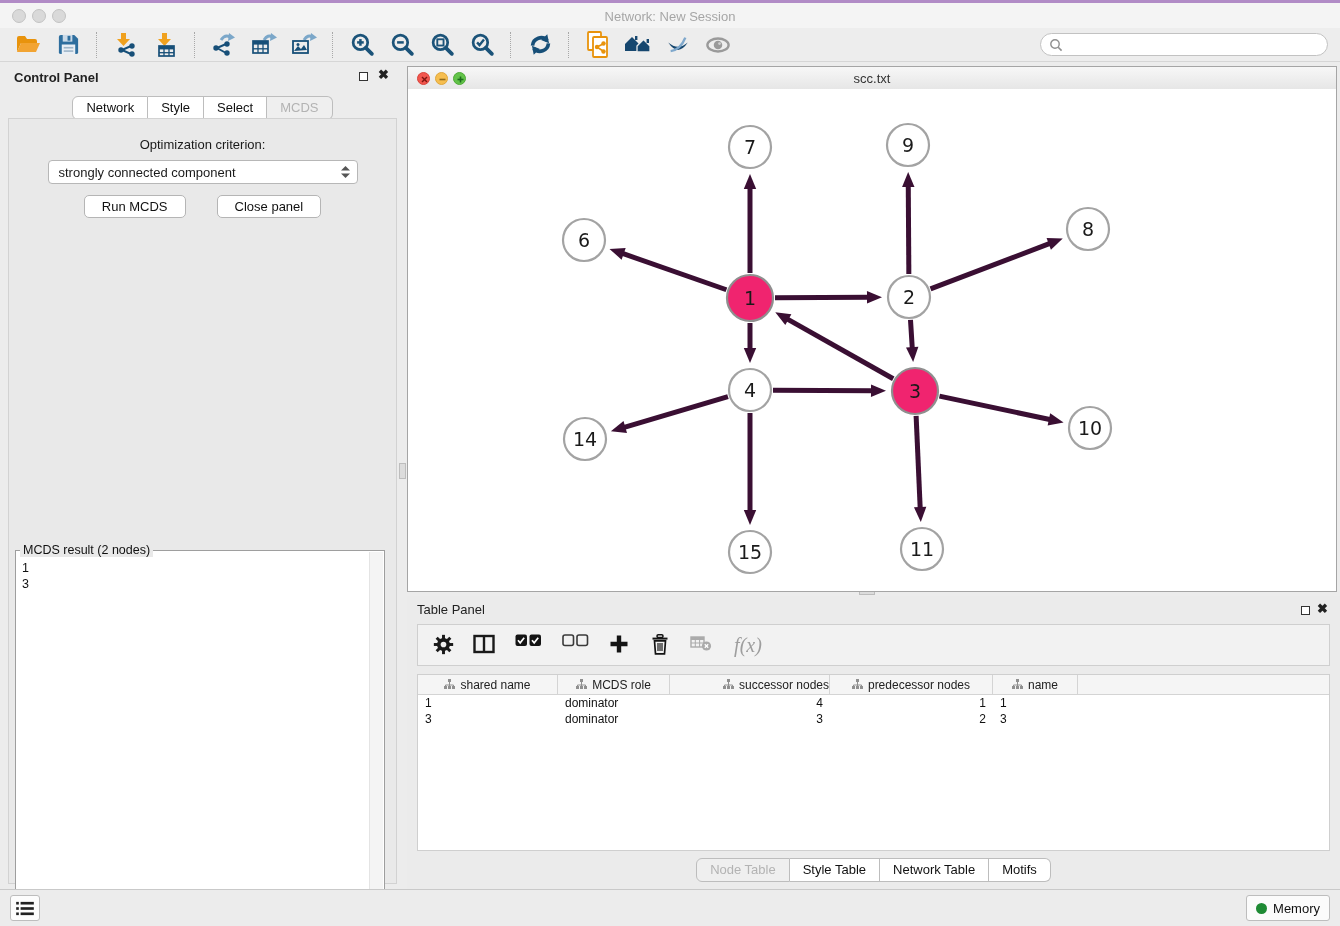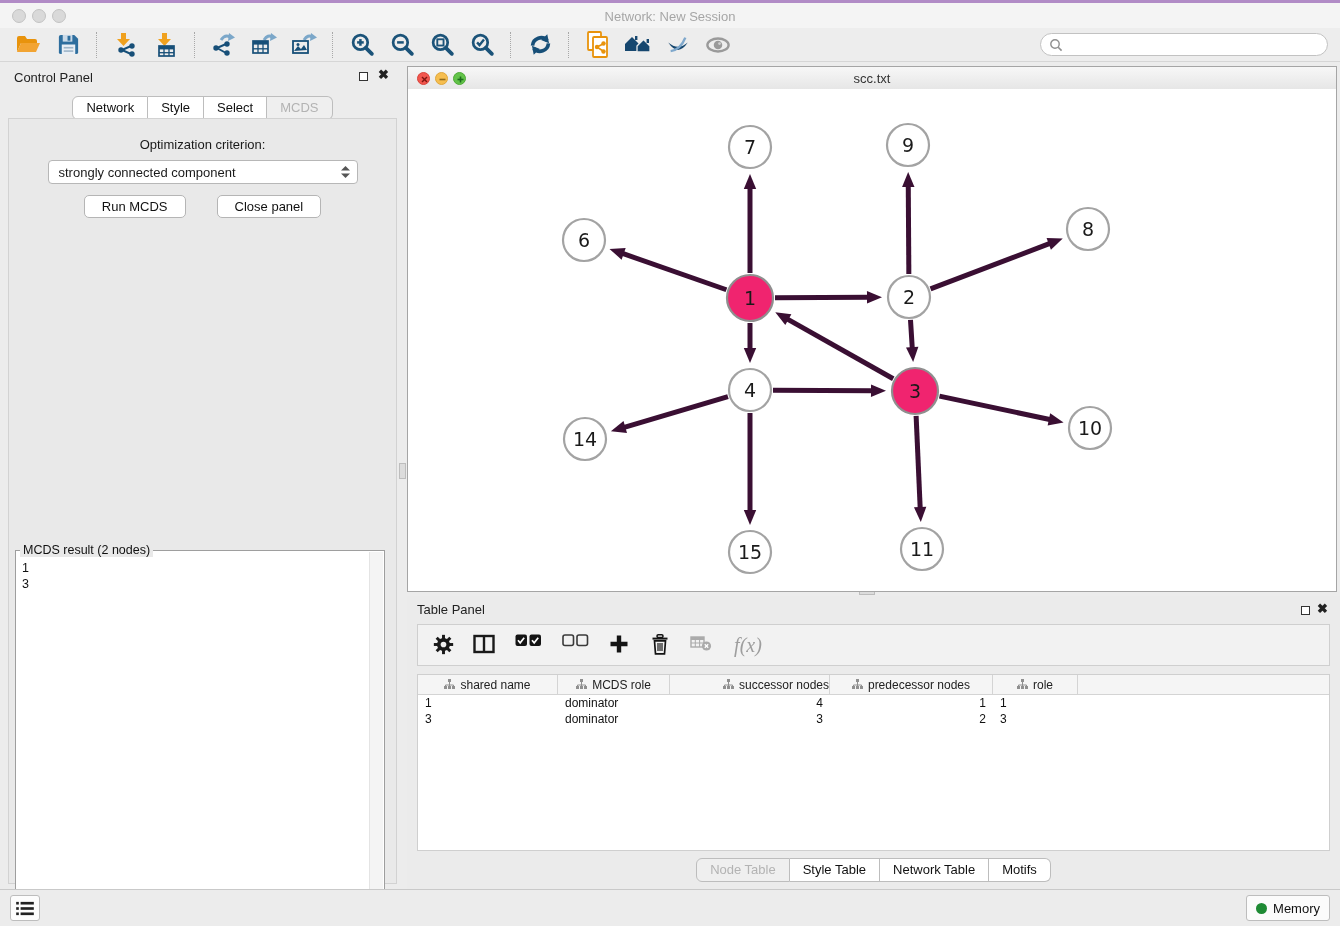--- a/index.html
+++ b/index.html
@@ -18,21 +18,21 @@
   
   #main-toolbar{position:absolute;top:28px;left:0;right:0;height:34px;background:#EDEDED;
                 border-bottom:1px solid #D6D6D6;display:flex;align-items:center;padding:0 8px;box-sizing:border-box;}
   .tbi{width:30px;height:30px;display:flex;align-items:center;justify-content:center;margin:0 5px;flex:0 0 auto;}
   .tsep{width:1px;height:26px;border-left:1px dotted #A8A8A8;margin:0 8px;flex:0 0 auto;}
   #search-box{position:absolute;right:12px;top:33px;width:288px;height:23px;background:#fff;
               border:1px solid #C2C2C2;border-radius:12px;display:flex;align-items:center;padding-left:8px;box-sizing:border-box;}
 
   
   #control-panel{position:absolute;top:62px;left:0;width:405px;bottom:36px;background:#ECECEC;}
-  #cp-header{position:absolute;top:8px;left:14px;font-size:13px;color:#222;}
+  #cp-header{position:absolute;top:8px;left:14px;font-size:13px;color:#222;font-weight:bold;}
   .panel-float{position:absolute;top:10px;width:9px;height:9px;border:1.5px solid #333;box-sizing:border-box;background:#fff;}
   .panel-close{position:absolute;top:6px;font-size:13px;font-weight:bold;color:#222;line-height:14px;}
   #cp-float{right:37px;} #cp-close{right:16px;}
   .seg{display:flex;}
   .seg .tab{border:1px solid #BDBDBD;border-left:none;background:#fff;padding:3px 13px 4px;
             font-size:13px;color:#111;white-space:nowrap;}
   .seg .tab:first-child{border-left:1px solid #BDBDBD;border-radius:6px 0 0 6px;}
   .seg .tab:last-child{border-radius:0 6px 6px 0;}
   .seg .tab.selected{background:#EFEFEF;color:#B3B3B3;}
   #cp-tabs{position:absolute;top:34px;left:0;width:100%;display:flex;justify-content:center;}
@@ -573,21 +573,21 @@
         <div class="th c4">
           <svg width="11" height="11" viewBox="0 0 11 11">
             <g fill="#909090">
               <rect x="4" y="0" width="3" height="3"></rect>
               <rect x="0" y="7" width="3" height="3"></rect>
               <rect x="4" y="7" width="3" height="3"></rect>
               <rect x="8" y="7" width="3" height="3"></rect>
             </g>
             <path d="M5.5 3 V5 M1.5 7 V6 H9.5 V7 M5.5 5 V7" stroke="#909090" fill="none" stroke-width="1"></path>
           </svg>
-          <span>role</span>
+          <span>name</span>
         </div>
       </div>
     <div id="tbody">
         <div class="trow">
           <div class="td c0">1</div>
           <div class="td c1">dominator</div>
           <div class="td c2 ra">4</div>
           <div class="td c3 ra">1</div>
           <div class="td c4">1</div>
         </div>

